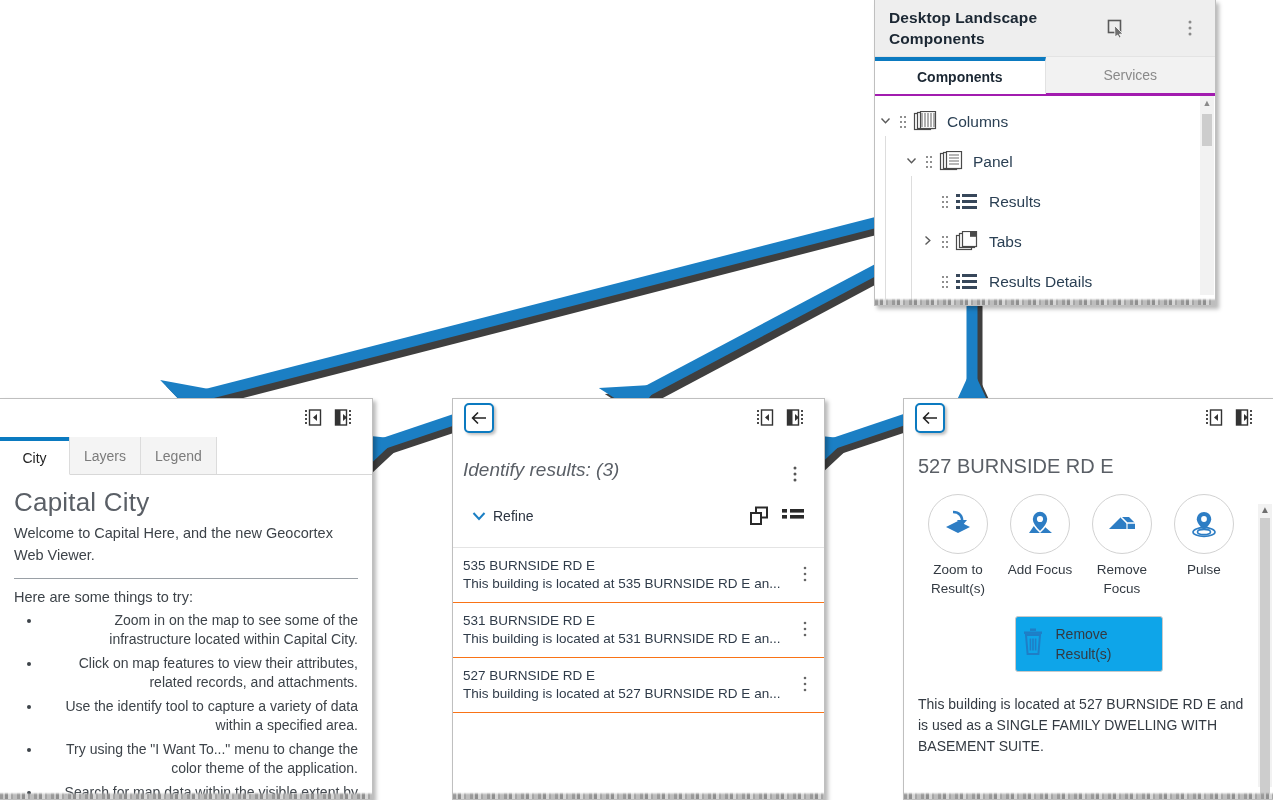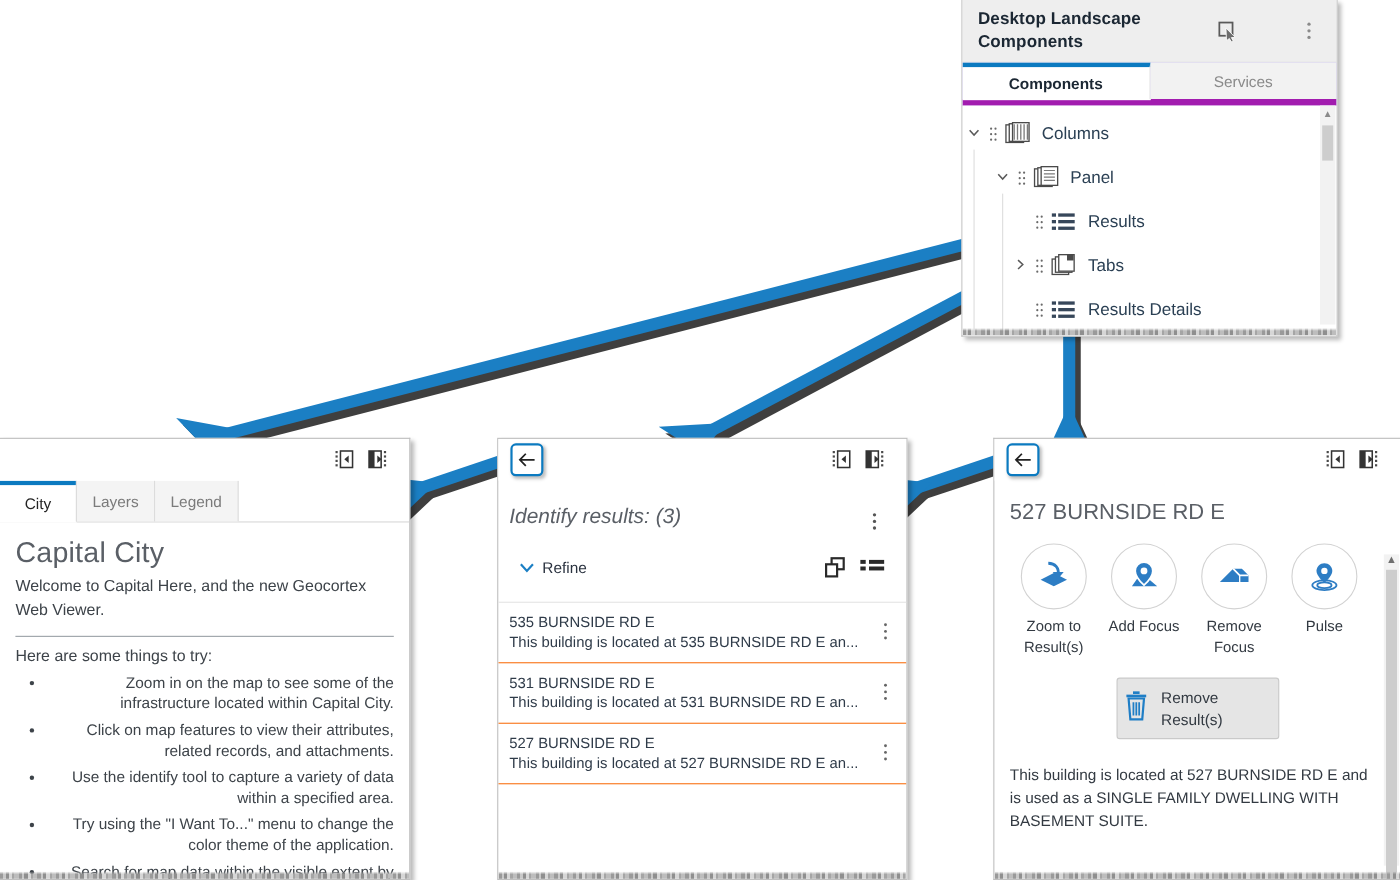--- a/index.html
+++ b/index.html
@@ -67,21 +67,21 @@
   }
   #cw-title {
     flex: 1;
     font-size: 15.5px;
     color: #1b2733;
     font-weight: bold;
     line-height: 21px;
     letter-spacing: .1px;
   }
   .cw-hdr-btn { width: 30px; height: 30px; display:flex; align-items:center; justify-content:center; }
-  #cw-tabs { display: flex; height: 39px; background:#c4b5fd; border-bottom: 6px solid #a21caf; }
+  #cw-tabs { display: flex; height: 39px; background:#4d7c0f; border-bottom: 3px solid #a21caf; }
   .cw-tab {
     flex: 1;
     display:flex; align-items:center; justify-content:center;
     font-size: 14px;
     color: #8a8a8a;
     background:#f2f2f2;
     border-right: 1px solid #e2e2e2;
     position: relative;
   }
   .cw-tab:last-child { border-right: none; }
@@ -207,21 +207,21 @@
   }
   .action-label {
     margin-top: 6px;
     font-size: 13.5px; color: #333a42; text-align:center; line-height: 19px;
   }
   #remove-btn {
     margin: 18px auto 0 auto;
     width: 148px; height: 56px;
     border: 1px solid #c9c9c9;
     border-radius: 3px;
-    background:#e5e5e5;
+    background:#0ea5e9;
     display:flex; align-items:center; justify-content:flex-start;
     gap: 10px;
     padding-left: 4px;
   }
   #remove-btn .rb-label { font-size: 14px; color:#333a42; line-height:20px; }
   #details-desc { padding: 22px 26px 0 14px; font-size: 14px; color:#333a42; line-height: 21px; }
   #details-scrollbar { position:absolute; right:1px; top:105px; bottom:12px; width:14px; background:#f2f2f2; }
   #details-scroll-thumb { position:absolute; top:14px; left:2px; width:10px; height:305px; background:#cdcdcd; }
   #details-scroll-up { position:absolute; top:0; left:0; width:14px; text-align:center; font-size:10px; color:#6f6f6f; }
 

